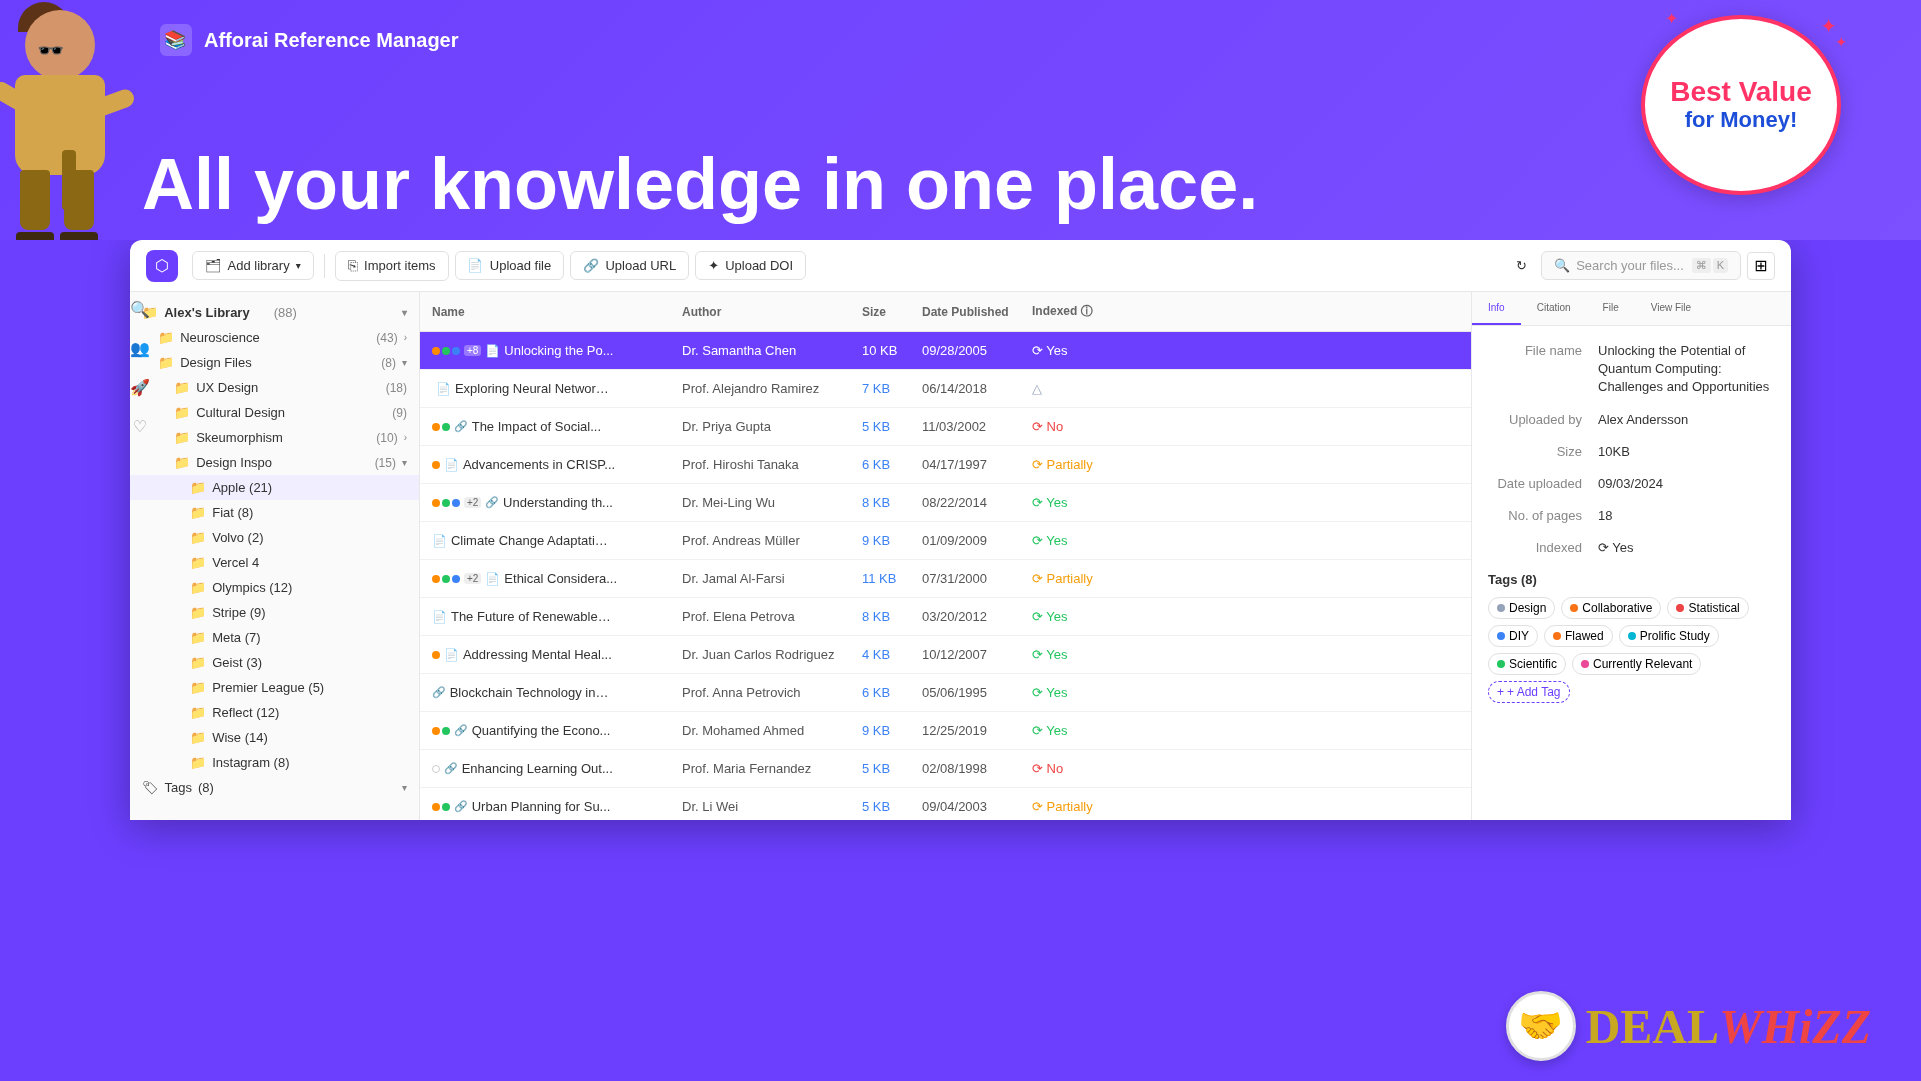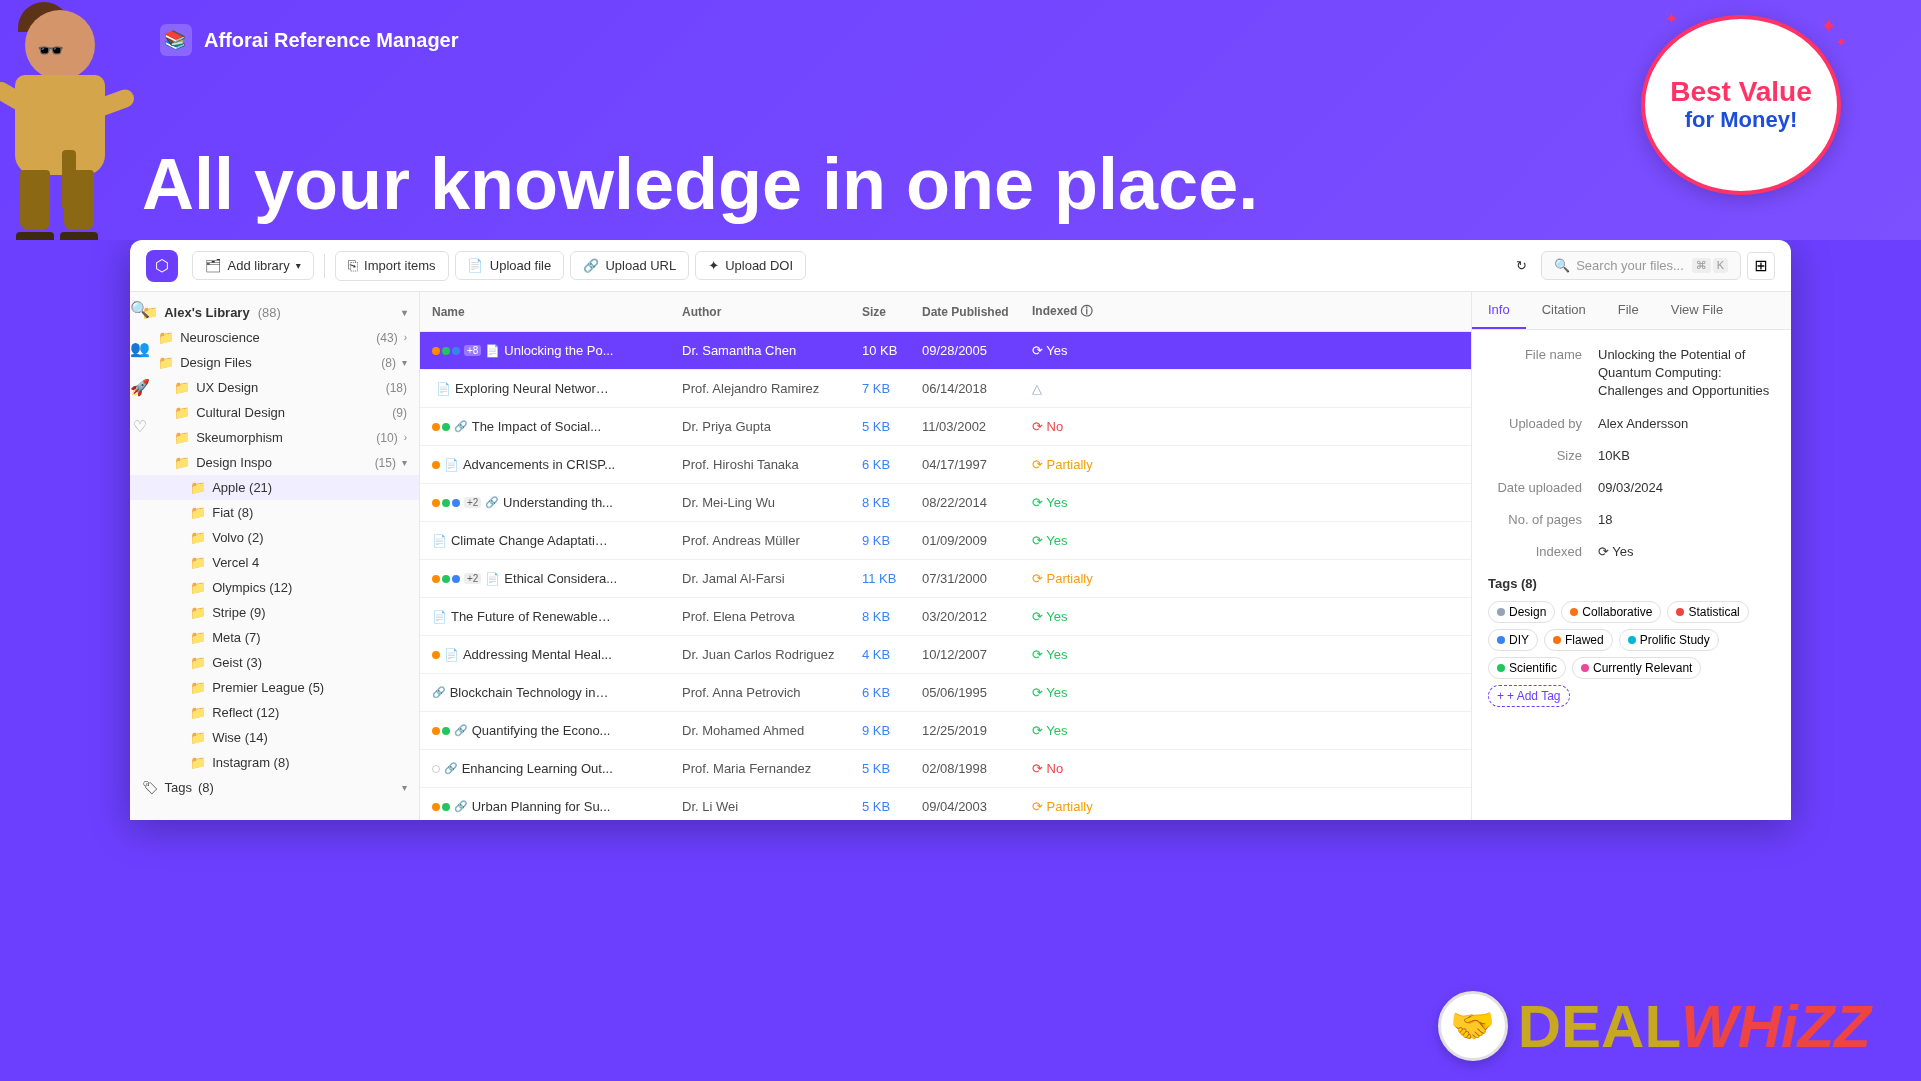--- a/index.html
+++ b/index.html
@@ -189,21 +189,21 @@
     .sidebar-section-header {
       display: flex;
       align-items: center;
       padding: 5px 12px;
       font-size: 13px;
       font-weight: 600;
       color: #333;
       cursor: pointer;
       gap: 6px;
     }
-    .sidebar-section-header .count { margin-left: 2px; font-weight: 400; color: #888; }
+    .sidebar-section-header .count { margin-left: 18px; font-weight: 400; color: #888; }
     .tags-item {
       display: flex;
       align-items: center;
       padding: 5px 12px;
       font-size: 13px;
       color: #333;
       cursor: pointer;
       gap: 6px;
     }
 
@@ -290,21 +290,21 @@
       flex-direction: column;
     }
     .right-panel-tabs {
       display: flex;
       border-bottom: 1px solid #e8e8e8;
       background: #fafafa;
       flex-shrink: 0;
     }
     .right-tab {
       padding: 10px 16px;
-      font-size: 13px;
+      font-size: 10px;
       color: #666;
       cursor: pointer;
       border-bottom: 2px solid transparent;
     }
     .right-tab.active { color: #6c3fff; border-bottom-color: #6c3fff; font-weight: 500; }
     .right-panel-body {
       flex: 1;
       overflow-y: auto;
       padding: 16px;
     }
@@ -382,24 +382,25 @@
     .deal-handshake {
       width: 70px; height: 70px;
       background: white;
       border-radius: 50%;
       display: flex; align-items: center; justify-content: center;
       font-size: 36px;
       border: 3px solid #e0e0e0;
       box-shadow: 0 4px 12px rgba(0,0,0,0.2);
     }
     .deal-text {
-      font-size: 60px;
+      font-size: 48px;
       font-weight: 900;
       display: flex;
       align-items: flex-start;
+      font-family: Liberation Serif, serif;
     }
     .deal-word { color: #c8a820; }
     .whizz-word { color: #ef4444; font-style: italic; }
 
     
     .mascot-area {
       position: absolute;
       left: 10px;
       bottom: 0;
       width: 130px;

